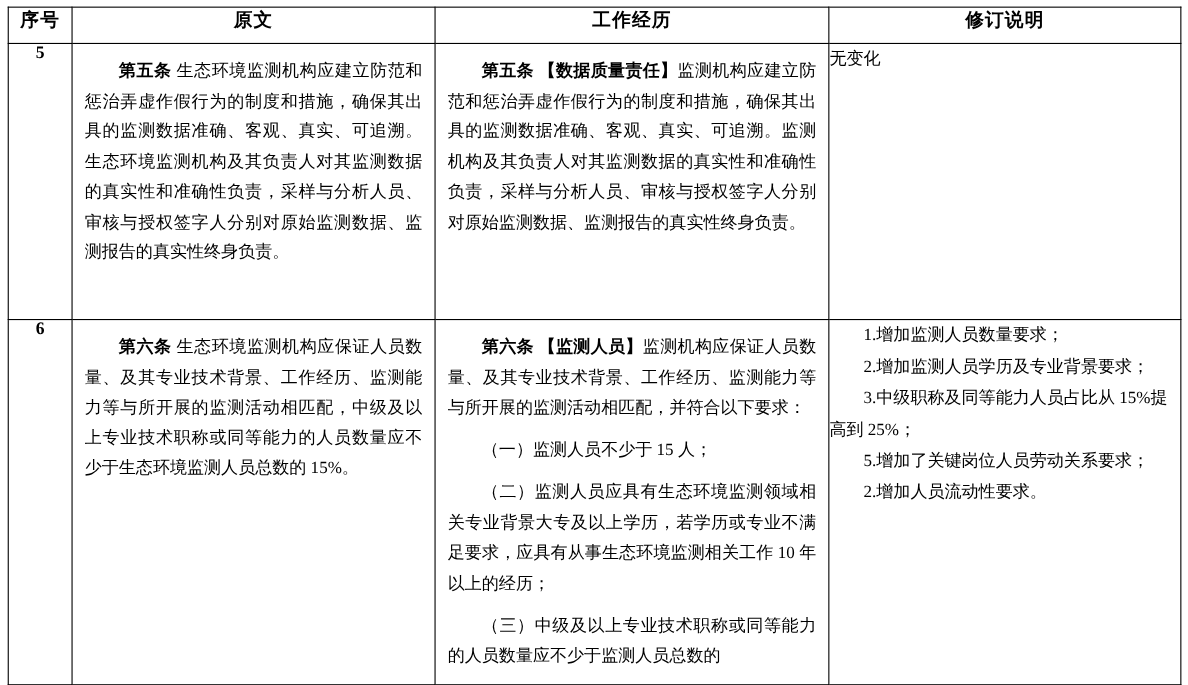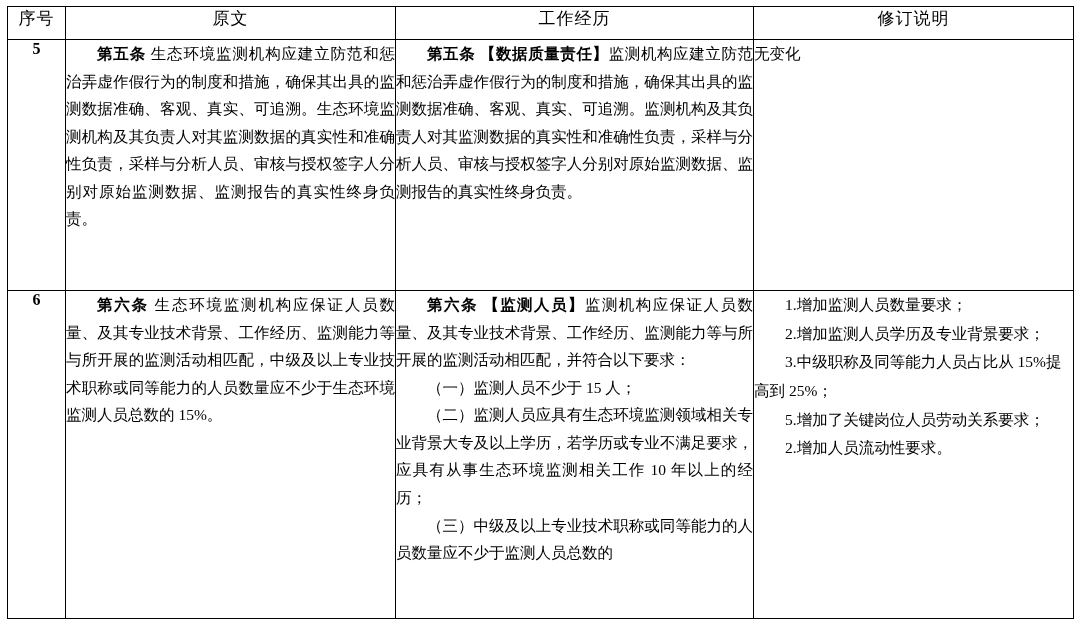--- a/index.html
+++ b/index.html
@@ -33,41 +33,41 @@
     vertical-align: top;
     padding: 0;
   }
   col.c-index { width: 58px; }
   col.c-orig  { width: 330px; }
   col.c-rev   { width: 358px; }
   col.c-note  { width: 320px; }
 
   thead th {
     text-align: center;
-    font-weight: normal;
+    font-weight: bold;
     font-size: 17px;
     height: 32px;
     vertical-align: middle;
     letter-spacing: 1px;
   }
   .idx-cell {
     text-align: center;
     vertical-align: middle;
     font-weight: bold;
     font-size: 16px;
   }
   .cell-body {
     font-size: 15.5px;
     line-height: 1.78;
     padding: 7px 9px 8px 9px;
     text-align: justify;
     text-justify: inter-ideograph;
   }
   .cell-body p {
-    margin: 0;
+    margin: 11px;
   }
   .ind1 { text-indent: 2em; }
   .ind0 { text-indent: 0; }
   .bold { font-weight: bold; }
   .note-body {
     font-size: 15.5px;
     line-height: 1.85;
     padding: 7px 10px 8px 10px;
     text-align: left;
   }

